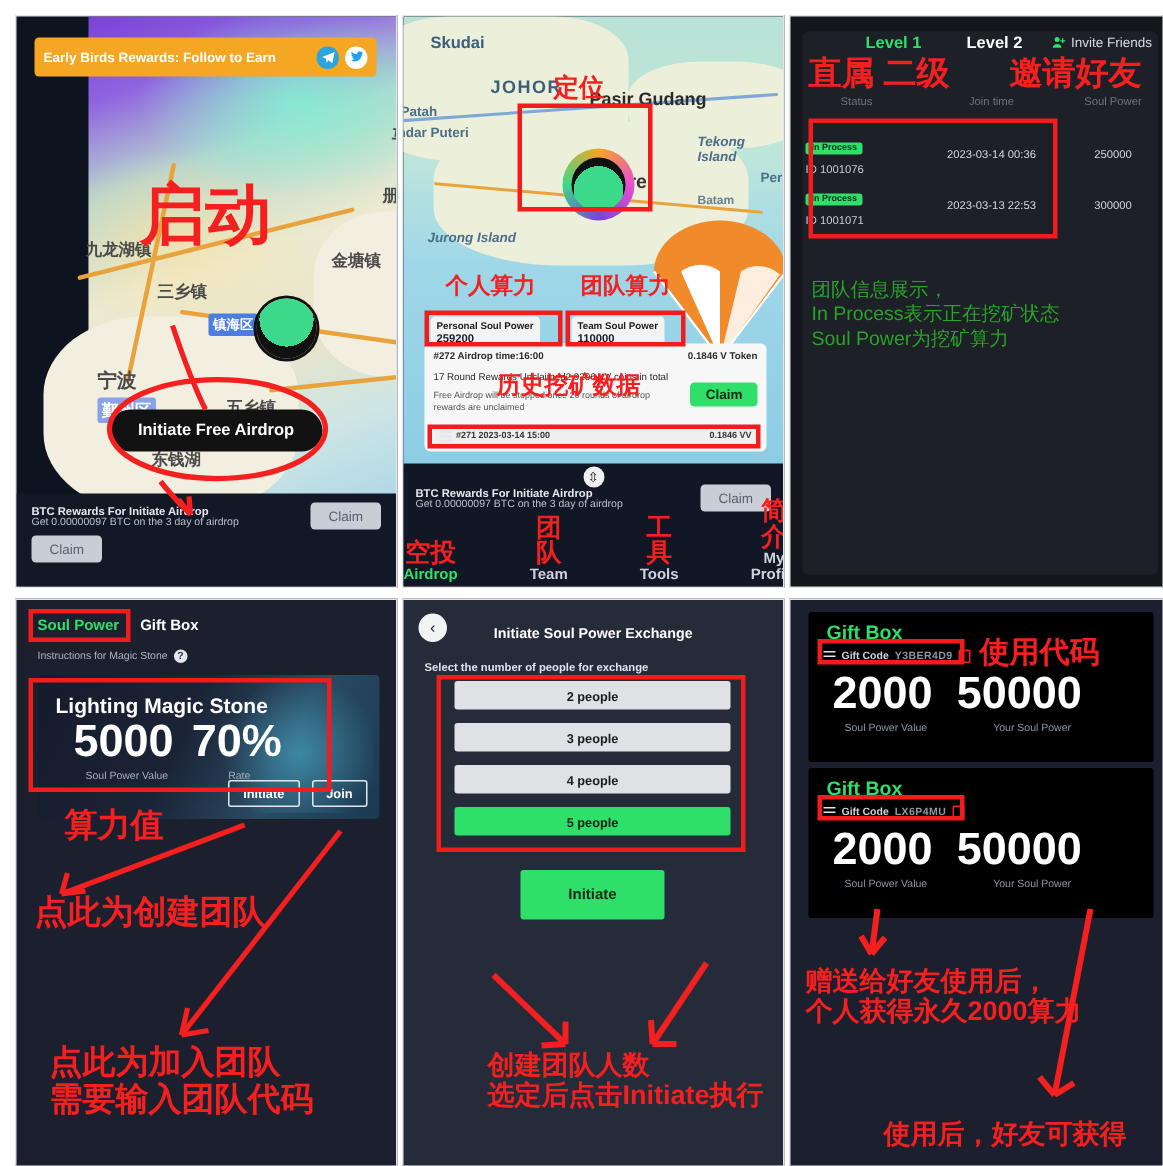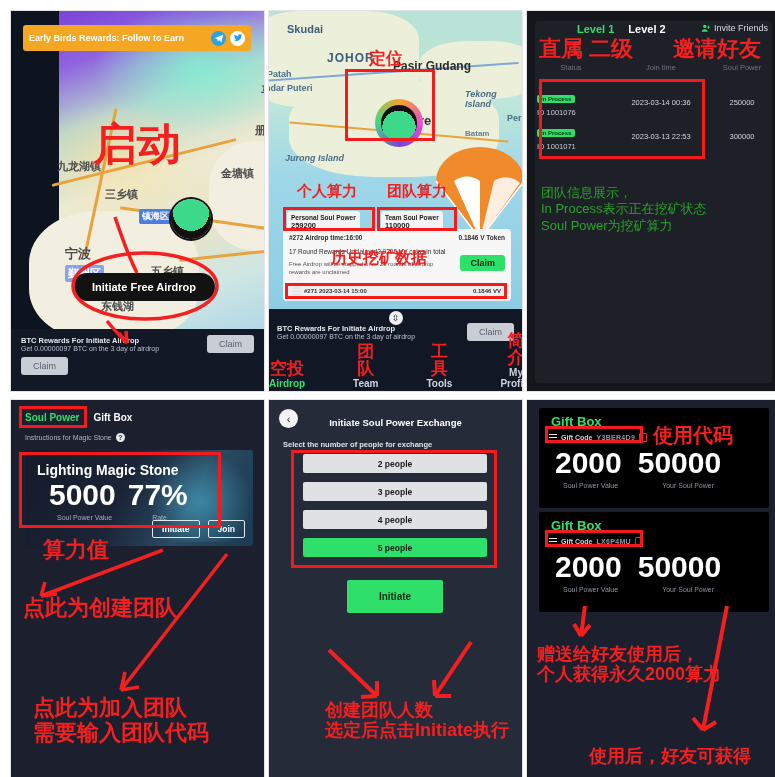--- a/index.html
+++ b/index.html
@@ -134,21 +134,21 @@
   .navitem.active .en { color:#2ee06a; }
   .dragicon { position:absolute; left:50%; top:2px; transform:translateX(-50%);
     width:14px; height:14px; border-radius:50%; background:#f0f0f0;
     display:flex; align-items:center; justify-content:center; font-size:9px; color:#222; z-index:16; }
   .chutes { position:absolute; right:-6px; top:132px; width:96px; height:112px; z-index:11; }
 
   
   .p3 { background: #14161c; }
   .p3 .inner { position:absolute; left:8px; top:10px; right:8px; bottom:8px;
     background:#1d2026; border-radius:4px; }
-  .lvlrow { position:absolute; left:14px; top:12px; display:flex; gap:14px; align-items:baseline;padding-left:36px; }
+  .lvlrow { position:absolute; left:14px; top:12px; display:flex; gap:30px; align-items:baseline;padding-left:36px; }
   .lvl1 { color:#2ee06a; font-size:11px; font-weight:700; }
   .lvl2 { color:#ffffff; font-size:11px; font-weight:700; }
   .invite { position:absolute; right:12px; top:12px; display:flex; align-items:center; gap:3px;
     color:#d9dce3; font-size:9px; }
   .thead { position:absolute; left:0; right:0; top:52px; display:flex;
     color:#6d7382; font-size:7.5px; }
   .thead span:nth-child(1){ width:88px; text-align:center; }
   .thead span:nth-child(2){ width:92px; text-align:center; }
   .thead span:nth-child(3){ width:70px; text-align:center; }
   .trow { position:absolute; left:0; right:0; display:flex; align-items:center; }
@@ -441,21 +441,21 @@
     <div class="instr">
       <span>Instructions for Magic Stone</span>
       <span class="qmark">?</span>
     </div>
 
     <div class="stonecard">
       <div class="glow"></div>
       <div class="stitle">Lighting Magic Stone</div>
       <div class="svals">
         <span class="big">5000</span>
-        <span class="big">77%</span>
+        <span class="big">70%</span>
       </div>
       <div class="slabels">
         <span>Soul Power Value</span>
         <span>Rate</span>
       </div>
       <div class="ojbtns">
         <span class="ojbtn">Initiate</span>
         <span class="ojbtn">Join</span>
       </div>
     </div>

